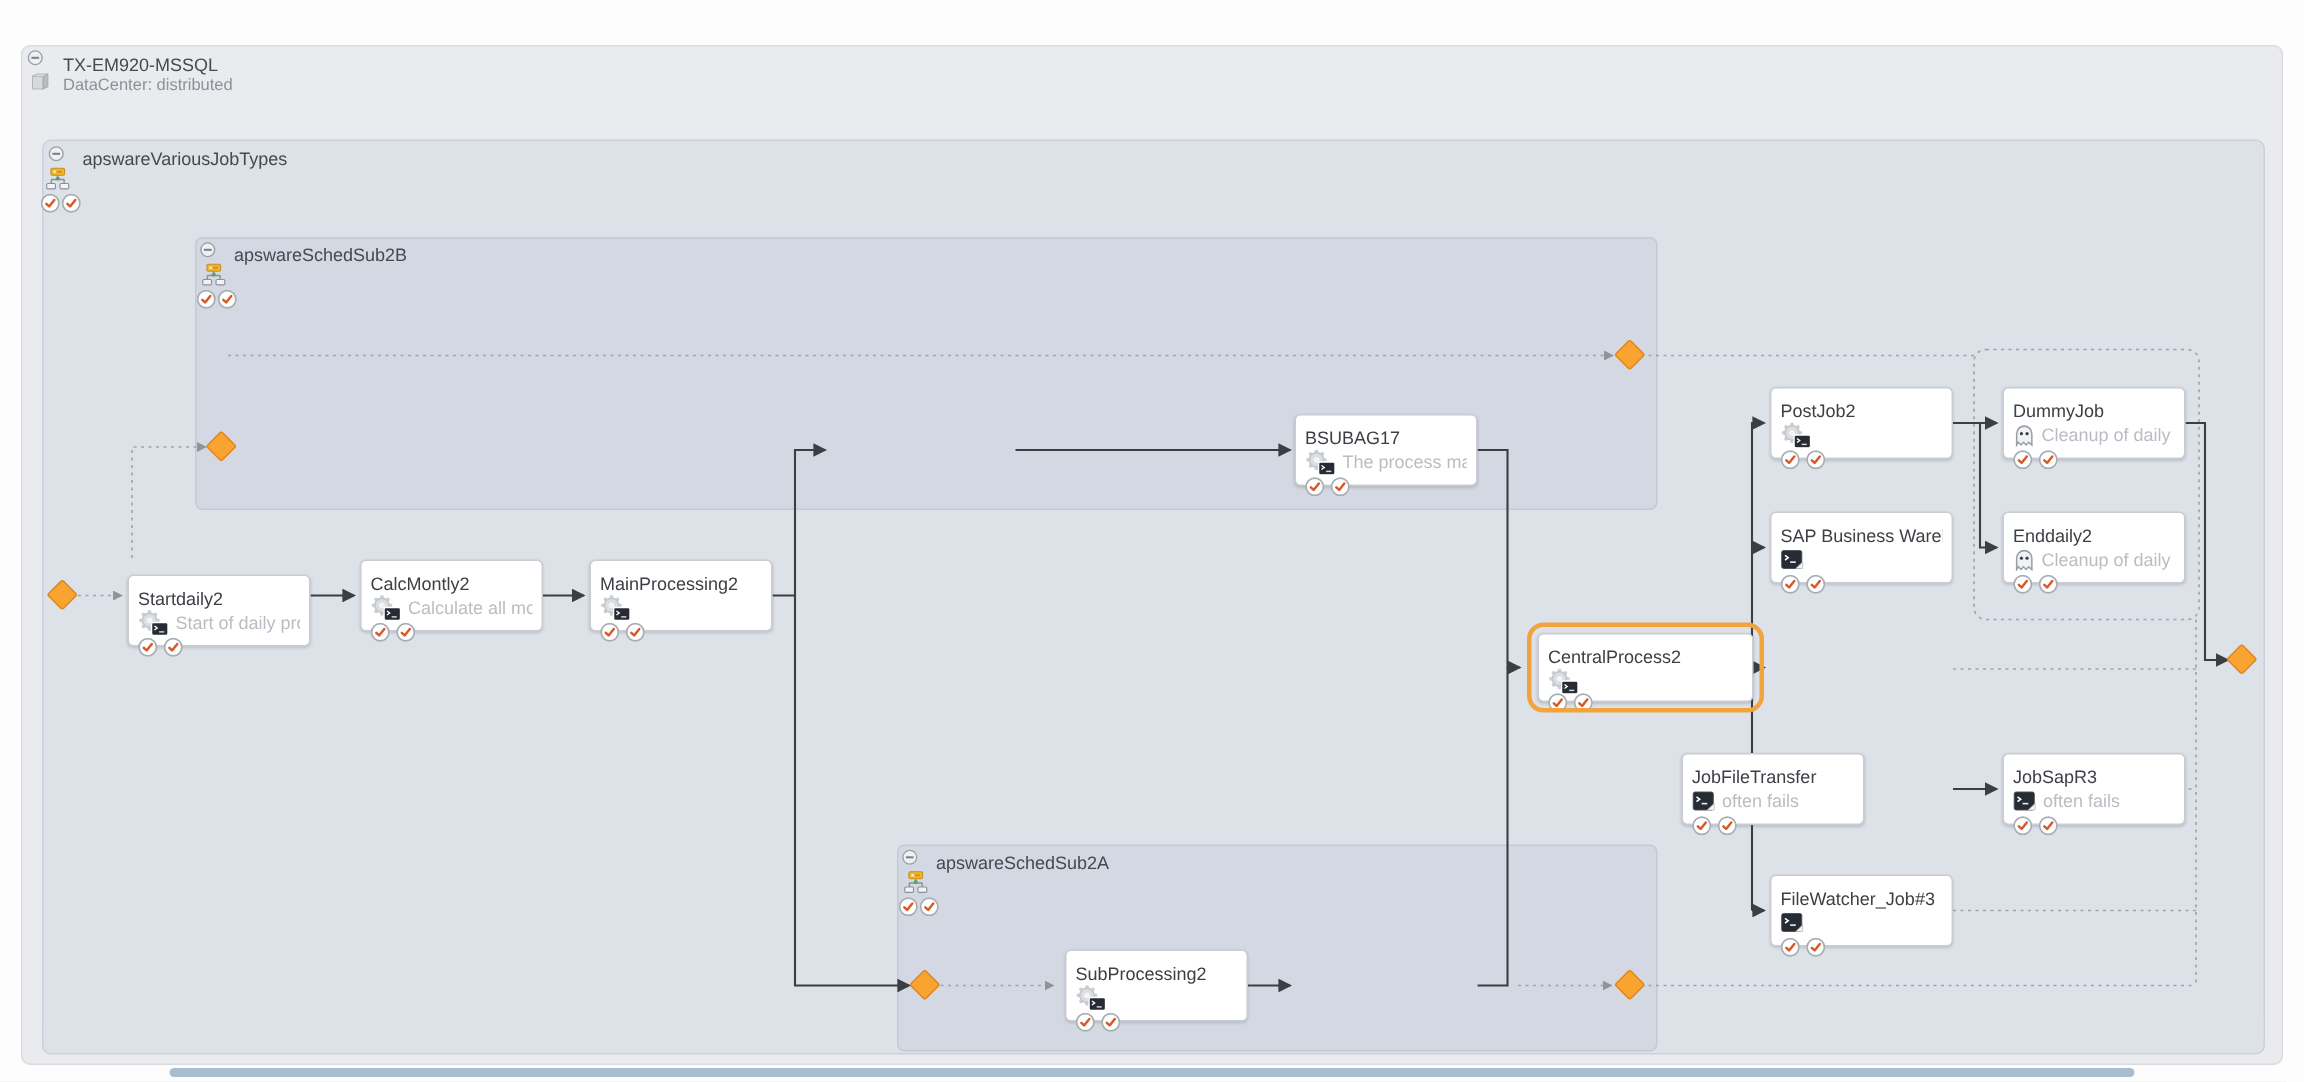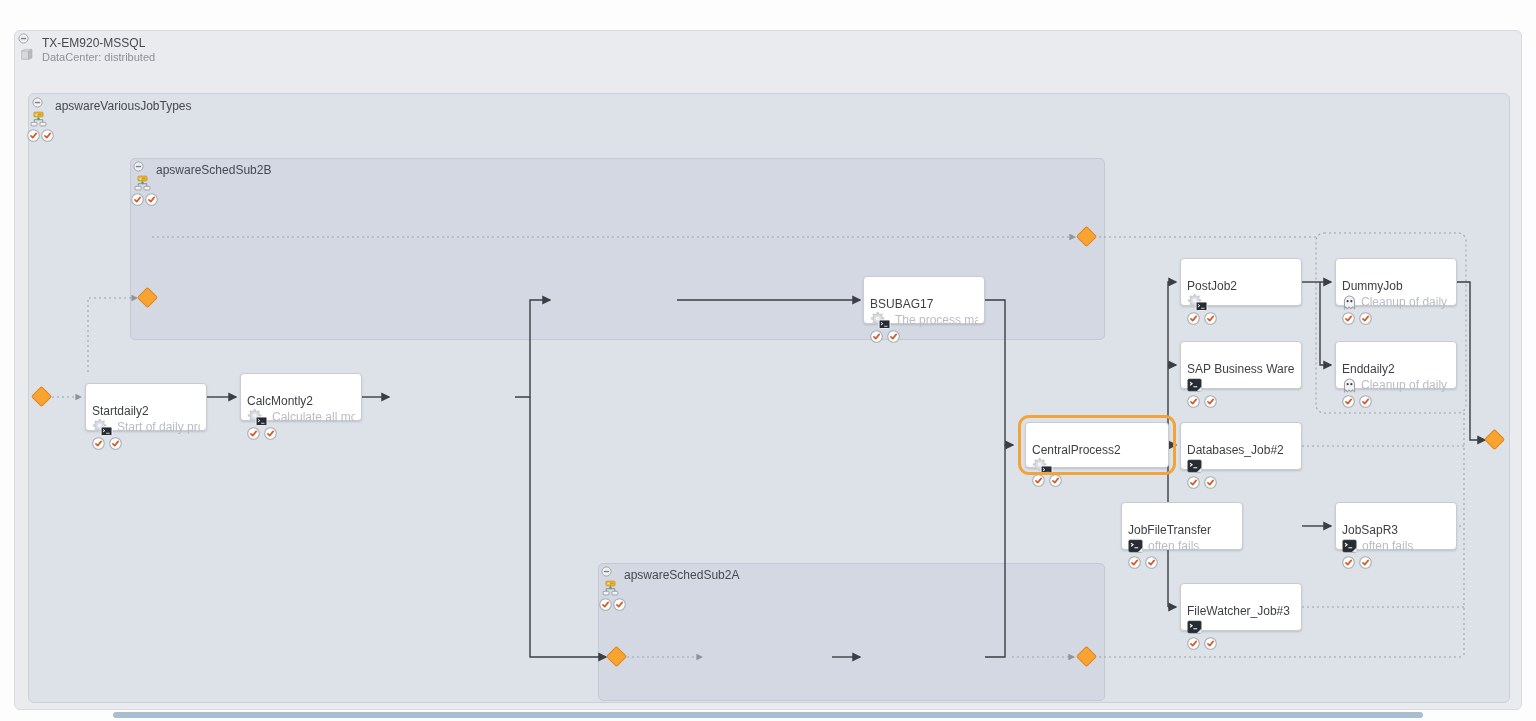--- a/index.html
+++ b/index.html
@@ -10,21 +10,21 @@
   .ctr-datacenter{left:14px;top:30px;width:1508px;height:680px;background:#e9ebef;border:1px solid #d9dbdf;}
   .ctr-workflow{left:28px;top:93px;width:1482px;height:610px;background:#dde1e8;border:1px solid #ccd0d8;}
   .ctr-sub{background:#d3d8e2;border:1px solid #c4c9d4;border-radius:5px;}
   .ctr-sub-b{left:130px;top:158px;width:975px;height:182px;}
   .ctr-sub-a{left:598px;top:563px;width:507px;height:138px;}
   .ctr-title{position:absolute;font-size:12px;color:#46494e;white-space:nowrap;z-index:4;}
   .ctr-subtitle{position:absolute;font-size:11px;color:#8d9197;white-space:nowrap;z-index:4;}
   .abs{position:absolute;z-index:4;}
   
   .node{position:absolute;z-index:5;box-sizing:border-box;width:122px;height:48px;background:#fff;
-    border:1px solid #c9cdd3;border-radius:4px;box-shadow:0 1px 2px rgba(60,64,72,.2);padding:20px 6px 3px;}
+    border:1px solid #c9cdd3;border-radius:4px;box-shadow:0 1px 2px rgba(60,64,72,.2);padding:8px 6px 3px;}
   .node.selected{outline:3px solid #f2a33c;outline-offset:4px;}
   .node-title{font-size:12px;color:#3c3f44;line-height:15px;white-space:nowrap;overflow:hidden;}
   .node-body{display:flex;align-items:center;gap:4px;height:16px;}
   .node-desc{font-size:12px;color:#b9bdc3;white-space:nowrap;overflow:hidden;}
   .node-status{display:flex;gap:4px;margin-top:2px;}
   svg.chk{width:13px;height:13px;flex:0 0 auto;}
   svg.body-ic{flex:0 0 auto;}
   
   .diamond{position:absolute;z-index:6;width:13px;height:13px;background:#f9a331;border:1.5px solid #e2851e;
     border-radius:2px;transform:rotate(45deg);}
@@ -226,20 +226,36 @@
     <div class="node-status">
       <svg class="chk">
           <use href="#sym-check"></use>
         </svg>
       <svg class="chk">
           <use href="#sym-check"></use>
         </svg>
     </div>
   </div>
 
+  <div class="node" style="left:393px;top:373px">
+    <div class="node-title">MainProcessing2</div>
+    <div class="node-body">
+      <svg class="body-ic" width="21" height="18">
+          <use href="#sym-gearjob"></use>
+        </svg>
+    </div>
+    <div class="node-status">
+      <svg class="chk">
+          <use href="#sym-check"></use>
+        </svg>
+      <svg class="chk">
+          <use href="#sym-check"></use>
+        </svg>
+    </div>
+  </div>
 
 
   <div class="node" style="left:863px;top:276px">
     <div class="node-title">BSUBAG17</div>
     <div class="node-body">
       <svg class="body-ic" width="21" height="18">
           <use href="#sym-gearjob"></use>
         </svg>
       <span class="node-desc">The process may tak…</span>
     </div>
@@ -297,123 +313,123 @@
     <div class="node-status">
       <svg class="chk">
           <use href="#sym-check"></use>
         </svg>
       <svg class="chk">
           <use href="#sym-check"></use>
         </svg>
     </div>
   </div>
 
-  <div class="node" style="left:1180px;top:422px">
-    <div class="node-title">Databases_Job#2</div>
+
+  <div class="node" style="left:1121px;top:502px">
+    <div class="node-title">JobFileTransfer</div>
     <div class="node-body">
       <svg class="body-ic" width="16" height="15">
           <use href="#sym-terminal"></use>
         </svg>
-    </div>
-    <div class="node-status">
-      <svg class="chk">
-          <use href="#sym-check"></use>
-        </svg>
-      <svg class="chk">
-          <use href="#sym-check"></use>
-        </svg>
-    </div>
-  </div>
-
-  <div class="node" style="left:1121px;top:502px">
-    <div class="node-title">JobFileTransfer</div>
+      <span class="node-desc">often fails</span>
+    </div>
+    <div class="node-status">
+      <svg class="chk">
+          <use href="#sym-check"></use>
+        </svg>
+      <svg class="chk">
+          <use href="#sym-check"></use>
+        </svg>
+    </div>
+  </div>
+
+  <div class="node" style="left:1180px;top:583px">
+    <div class="node-title">FileWatcher_Job#3</div>
     <div class="node-body">
       <svg class="body-ic" width="16" height="15">
           <use href="#sym-terminal"></use>
         </svg>
-      <span class="node-desc">often fails</span>
-    </div>
-    <div class="node-status">
-      <svg class="chk">
-          <use href="#sym-check"></use>
-        </svg>
-      <svg class="chk">
-          <use href="#sym-check"></use>
-        </svg>
-    </div>
-  </div>
-
-  <div class="node" style="left:1180px;top:583px">
-    <div class="node-title">FileWatcher_Job#3</div>
+    </div>
+    <div class="node-status">
+      <svg class="chk">
+          <use href="#sym-check"></use>
+        </svg>
+      <svg class="chk">
+          <use href="#sym-check"></use>
+        </svg>
+    </div>
+  </div>
+
+  <div class="node" style="left:1335px;top:258px">
+    <div class="node-title">DummyJob</div>
+    <div class="node-body">
+      <svg class="body-ic" width="15" height="16">
+          <use href="#sym-ghost"></use>
+        </svg>
+      <span class="node-desc">Cleanup of daily pro…</span>
+    </div>
+    <div class="node-status">
+      <svg class="chk">
+          <use href="#sym-check"></use>
+        </svg>
+      <svg class="chk">
+          <use href="#sym-check"></use>
+        </svg>
+    </div>
+  </div>
+
+  <div class="node" style="left:1335px;top:341px">
+    <div class="node-title">Enddaily2</div>
+    <div class="node-body">
+      <svg class="body-ic" width="15" height="16">
+          <use href="#sym-ghost"></use>
+        </svg>
+      <span class="node-desc">Cleanup of daily pro…</span>
+    </div>
+    <div class="node-status">
+      <svg class="chk">
+          <use href="#sym-check"></use>
+        </svg>
+      <svg class="chk">
+          <use href="#sym-check"></use>
+        </svg>
+    </div>
+  </div>
+
+  <div class="node" style="left:1335px;top:502px">
+    <div class="node-title">JobSapR3</div>
     <div class="node-body">
       <svg class="body-ic" width="16" height="15">
           <use href="#sym-terminal"></use>
         </svg>
-    </div>
-    <div class="node-status">
-      <svg class="chk">
-          <use href="#sym-check"></use>
-        </svg>
-      <svg class="chk">
-          <use href="#sym-check"></use>
-        </svg>
-    </div>
-  </div>
-
-  <div class="node" style="left:1335px;top:258px">
-    <div class="node-title">DummyJob</div>
-    <div class="node-body">
-      <svg class="body-ic" width="15" height="16">
-          <use href="#sym-ghost"></use>
-        </svg>
-      <span class="node-desc">Cleanup of daily pro…</span>
-    </div>
-    <div class="node-status">
-      <svg class="chk">
-          <use href="#sym-check"></use>
-        </svg>
-      <svg class="chk">
-          <use href="#sym-check"></use>
-        </svg>
-    </div>
-  </div>
-
-  <div class="node" style="left:1335px;top:341px">
-    <div class="node-title">Enddaily2</div>
-    <div class="node-body">
-      <svg class="body-ic" width="15" height="16">
-          <use href="#sym-ghost"></use>
-        </svg>
-      <span class="node-desc">Cleanup of daily pro…</span>
-    </div>
-    <div class="node-status">
-      <svg class="chk">
-          <use href="#sym-check"></use>
-        </svg>
-      <svg class="chk">
-          <use href="#sym-check"></use>
-        </svg>
-    </div>
-  </div>
-
-  <div class="node" style="left:1335px;top:502px">
-    <div class="node-title">JobSapR3</div>
-    <div class="node-body">
-      <svg class="body-ic" width="16" height="15">
-          <use href="#sym-terminal"></use>
-        </svg>
       <span class="node-desc">often fails</span>
     </div>
     <div class="node-status">
       <svg class="chk">
           <use href="#sym-check"></use>
         </svg>
       <svg class="chk">
           <use href="#sym-check"></use>
         </svg>
     </div>
   </div>
 
+  <div class="node" style="left:710px;top:633px">
+    <div class="node-title">SubProcessing2</div>
+    <div class="node-body">
+      <svg class="body-ic" width="21" height="18">
+          <use href="#sym-gearjob"></use>
+        </svg>
+    </div>
+    <div class="node-status">
+      <svg class="chk">
+          <use href="#sym-check"></use>
+        </svg>
+      <svg class="chk">
+          <use href="#sym-check"></use>
+        </svg>
+    </div>
+  </div>
 
 
   <div class="hscroll-thumb"></div>
 
 </div>
 
 </body></html>

